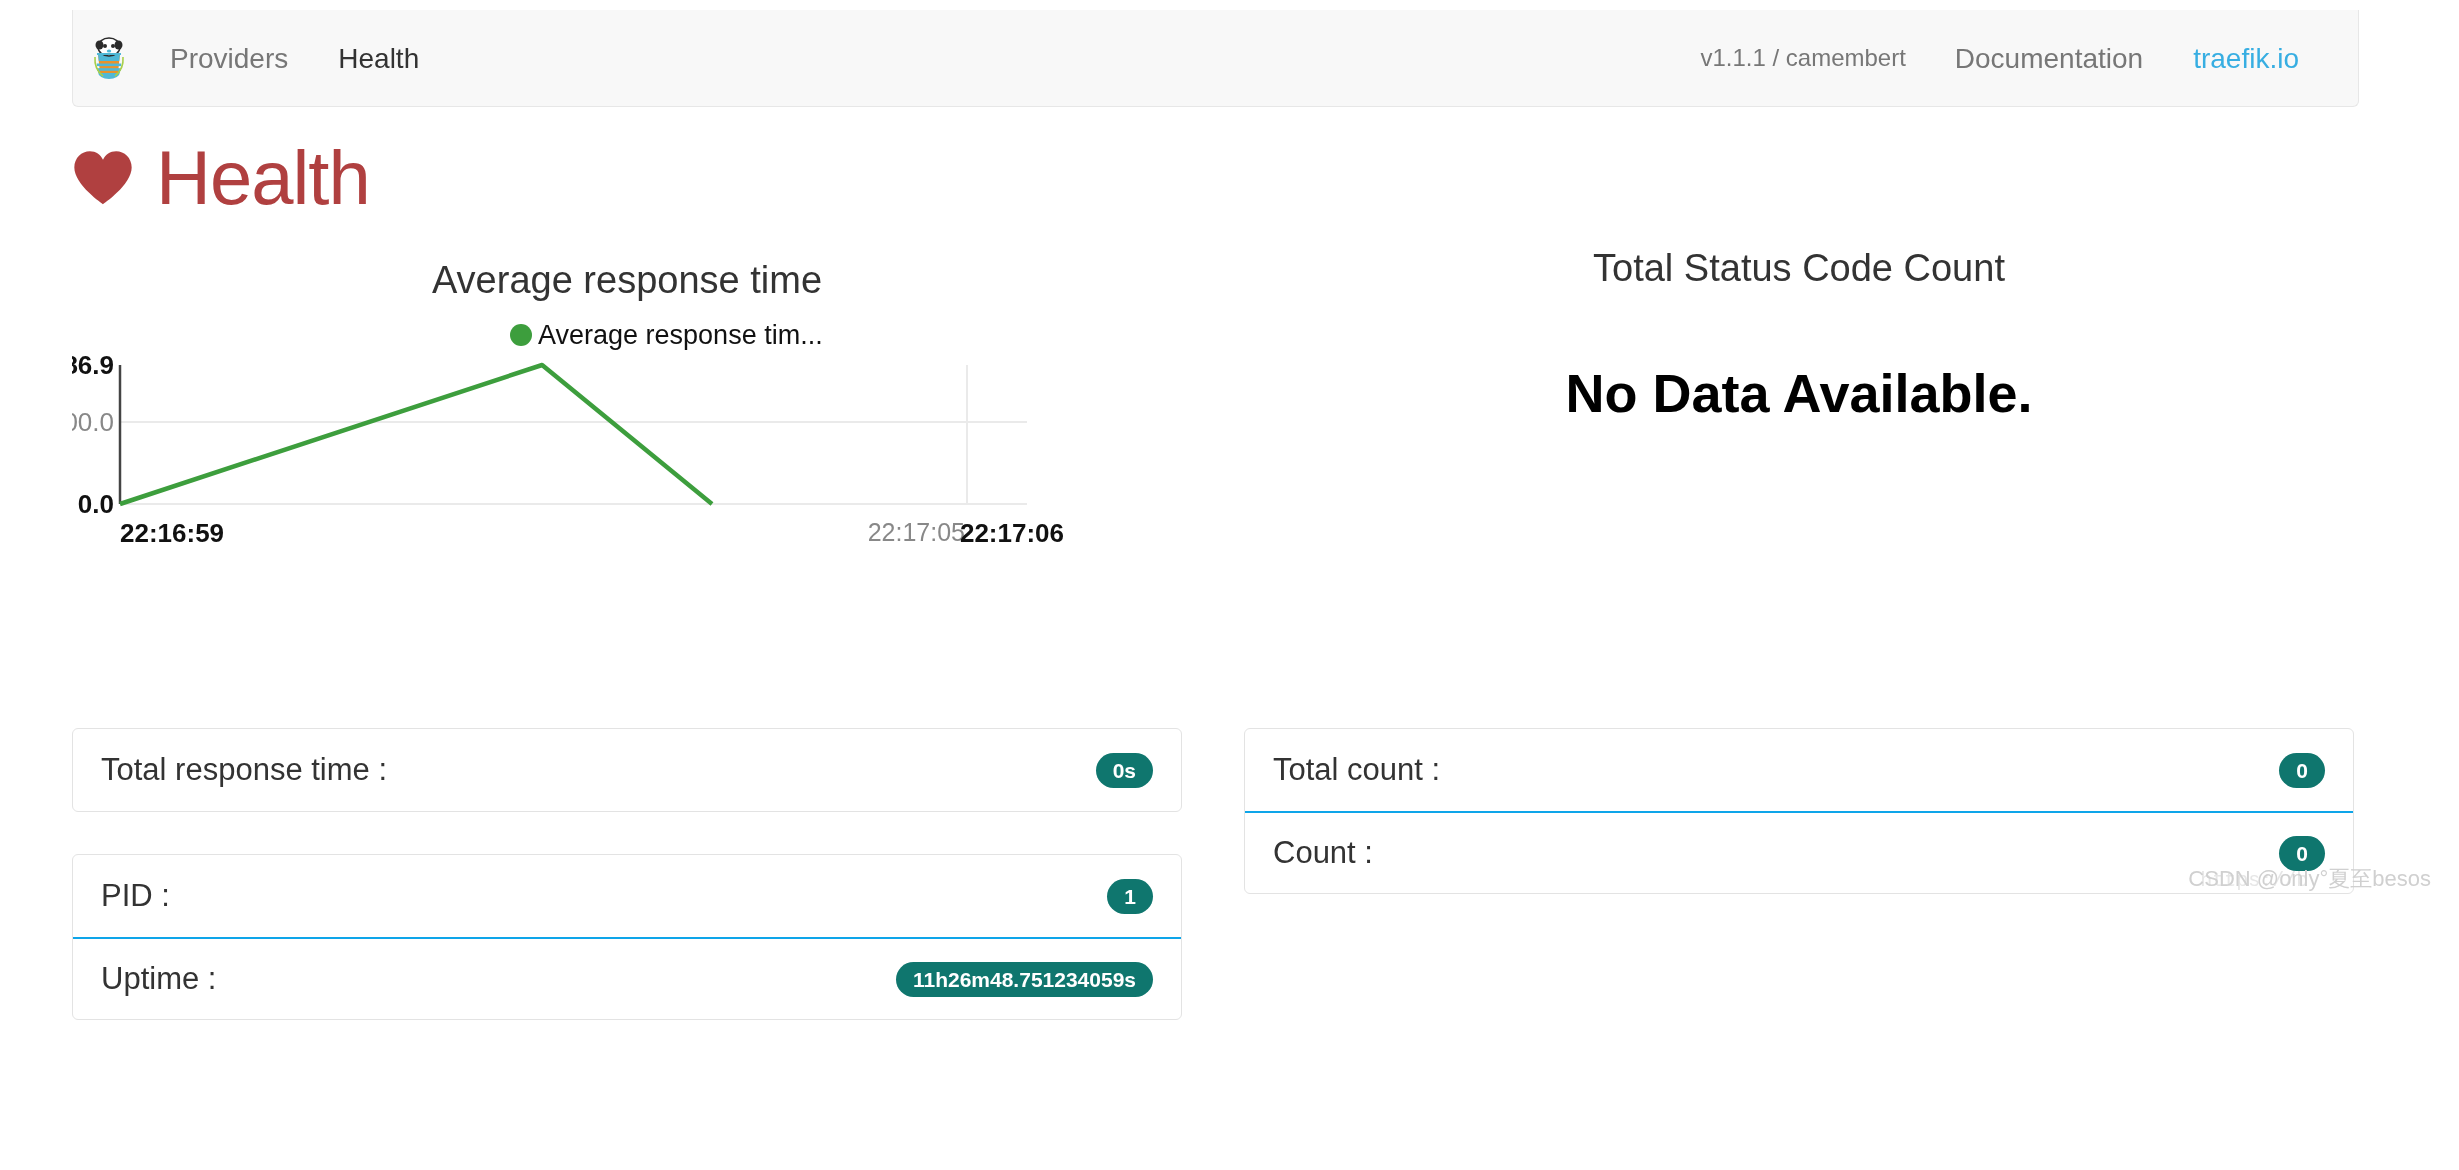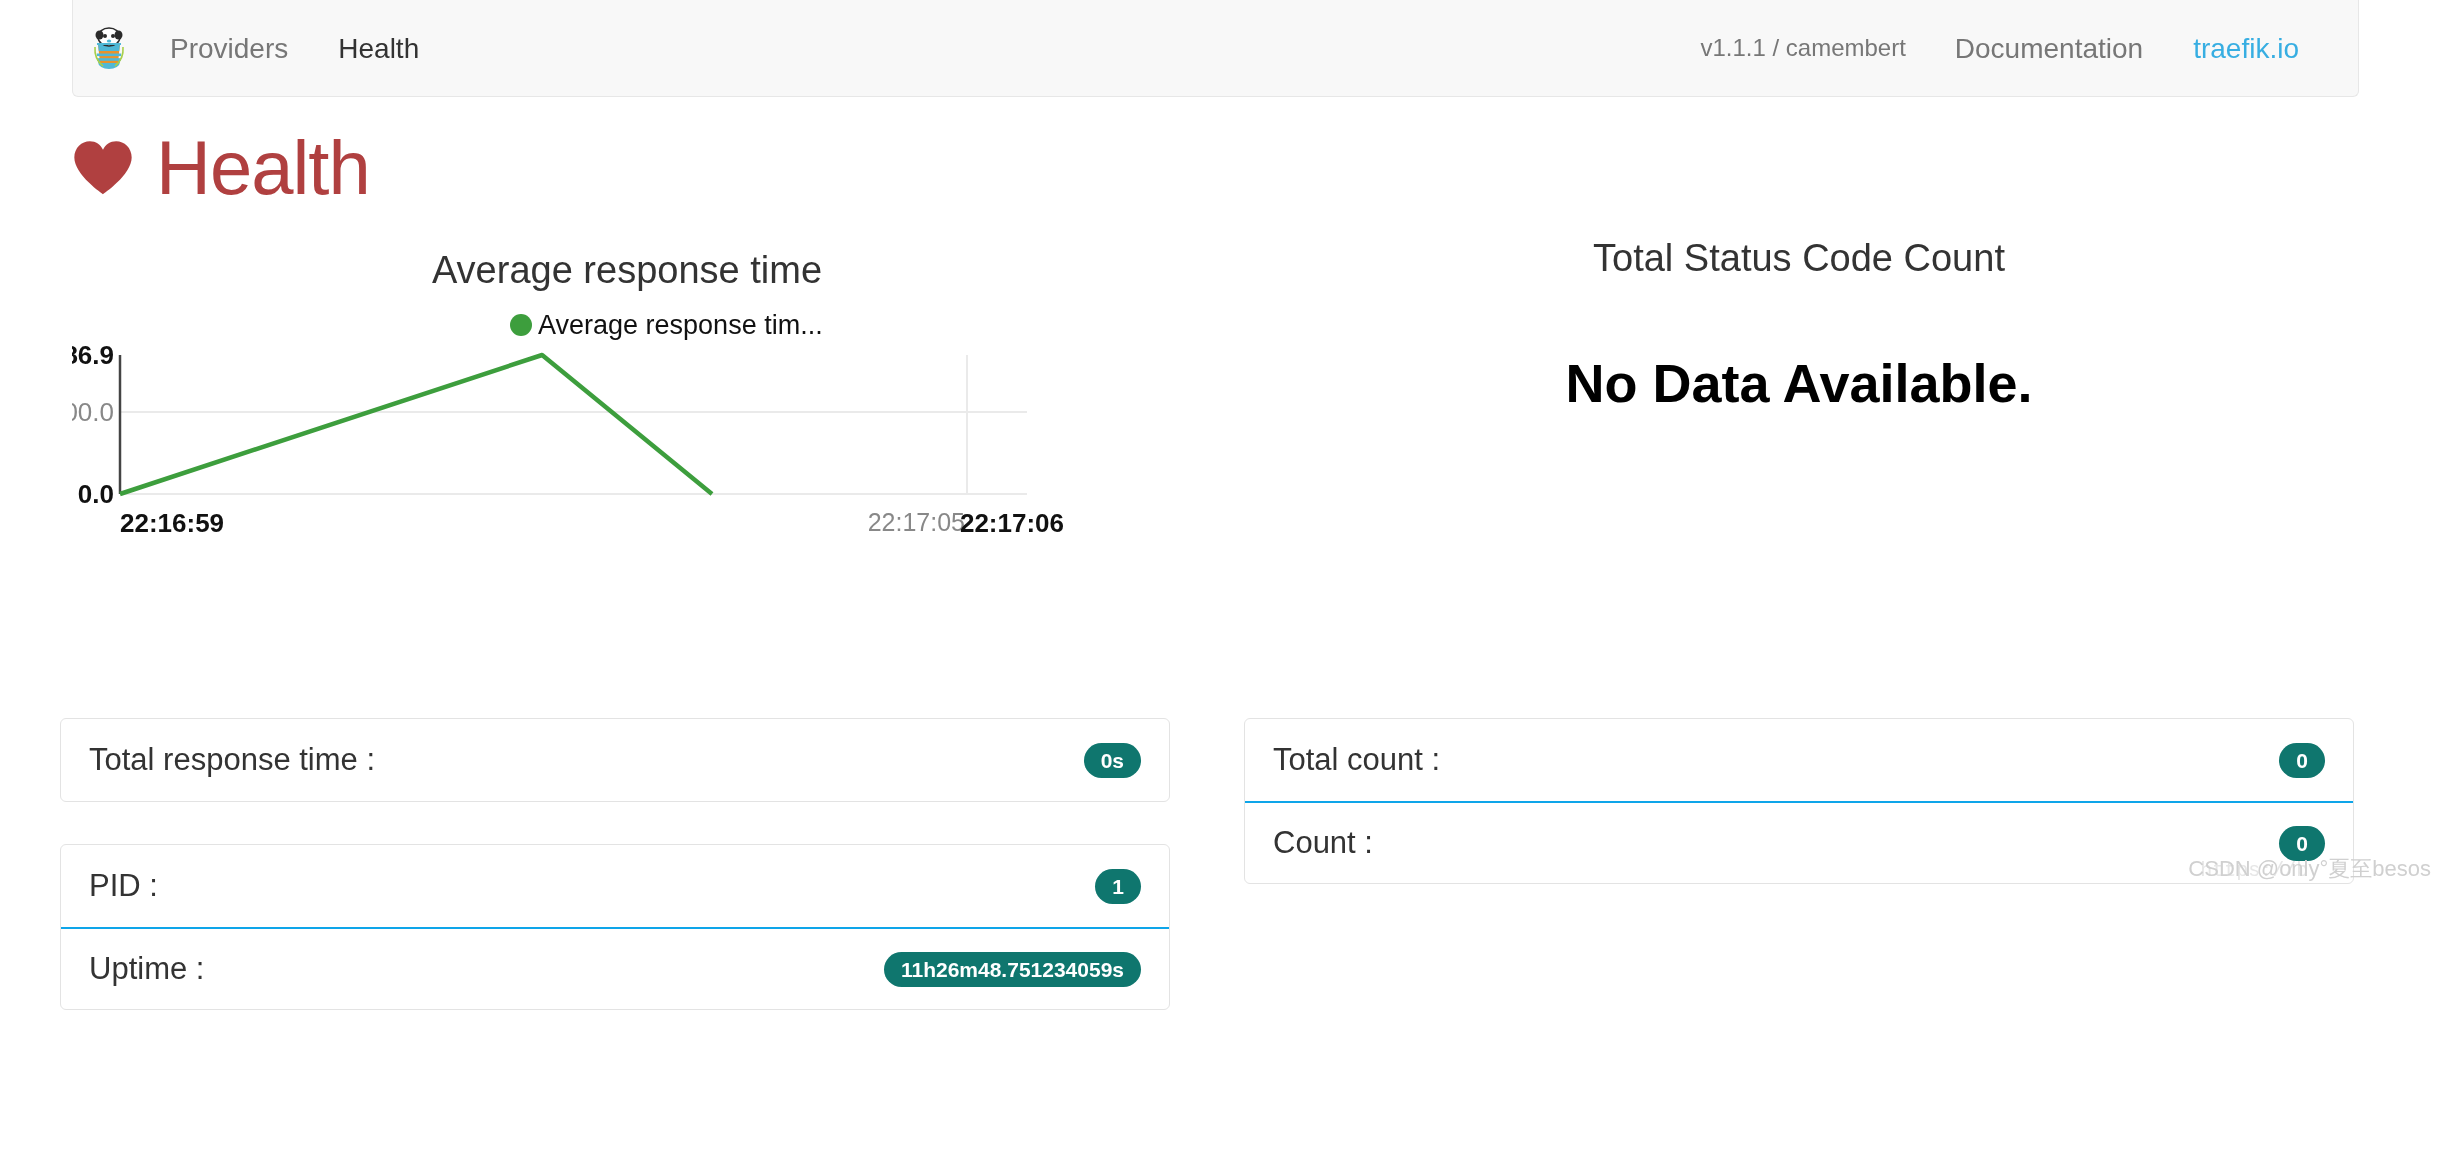--- a/index.html
+++ b/index.html
@@ -3,21 +3,21 @@
 <meta charset="utf-8">
 <style>
   * { box-sizing: border-box; }
   html, body {
     margin: 0; padding: 0;
     width: 2459px; height: 1170px;
     background: #ffffff;
     font-family: "Liberation Sans", sans-serif;
     overflow: hidden;
   }
-  .page { position: relative; width: 2459px; height: 894px; background:#fff; }
+  .page { position: relative; width: 2459px; height: 894px; background:#fff;margin-top:10px; }
 
   
   .navbar {
     position: absolute;
     left: 72px; top: 0px;
     width: 2287px; height: 97px;
     background: #f8f8f8;
     border: 1px solid #e7e7e7;
     border-top: none;
     border-radius: 0 0 6px 6px;
@@ -90,21 +90,21 @@
   
   .nodata {
     text-align: center;
     font-size: 54px;
     font-weight: bold;
     color: #000000;
     margin-top: 72px;
   }
 
   
-  .panels-left  { position: absolute; left: 60px;   top: 718px; width: 1110px; }
+  .panels-left  { position: absolute; left: 72px;   top: 718px; width: 1110px; }
   .panels-right { position: absolute; left: 1244px; top: 718px; width: 1110px; }
 
   .panel {
     border: 1px solid #e3e3e3;
     border-radius: 6px;
     background: #ffffff;
     margin-bottom: 42px;
     overflow: hidden;
   }
   .panel-row {

